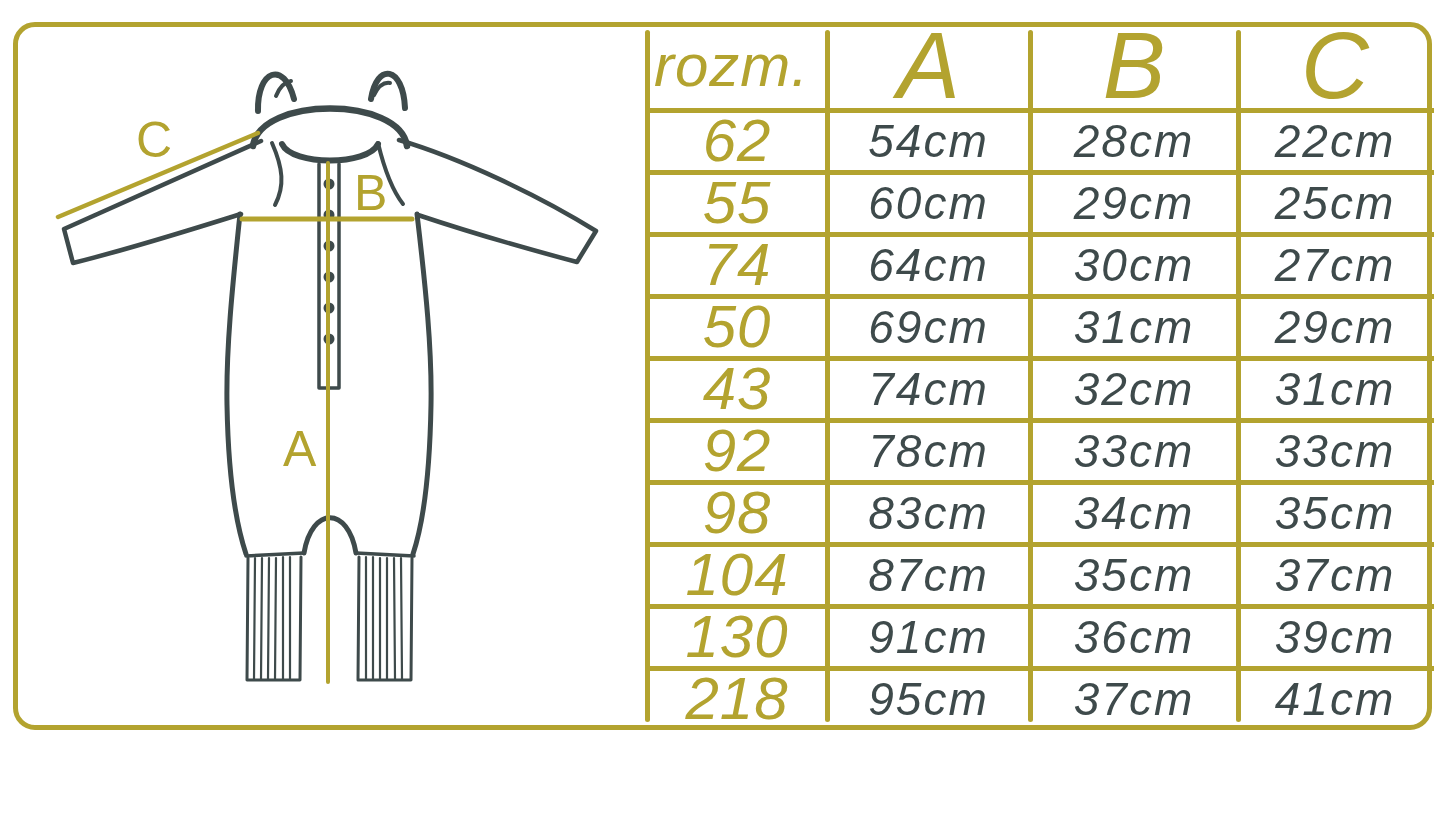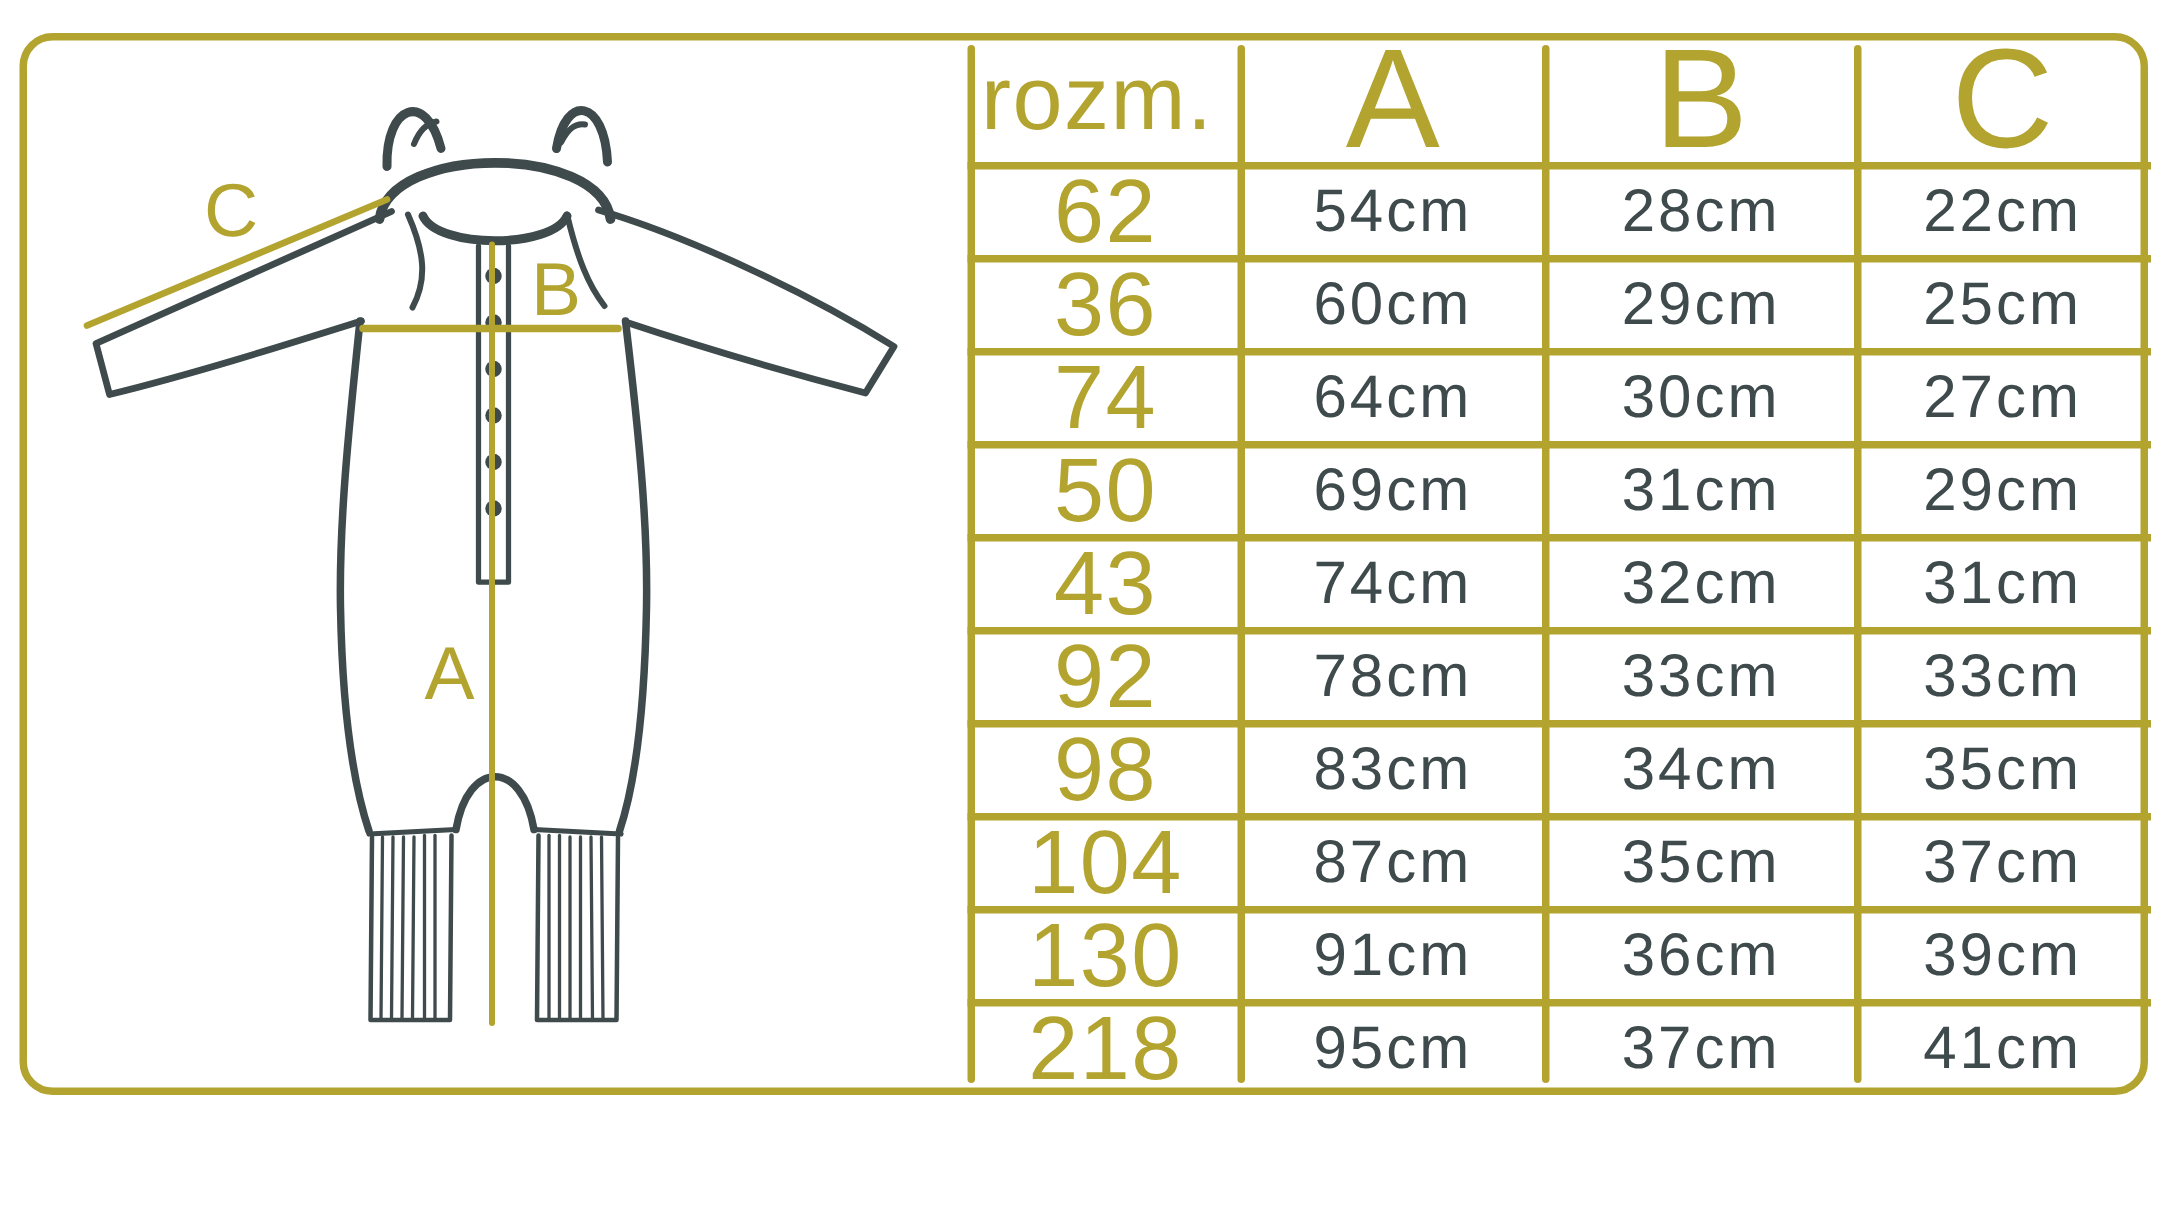--- a/index.html
+++ b/index.html
@@ -9,28 +9,28 @@
          border:5px solid var(--olive);border-radius:22px;}
   :root{--olive:#b3a32f;--slate:#3e4a4b;}
   .garment-svg{position:absolute;left:0;top:0;width:650px;height:760px;}
 
   
   .tbl{position:absolute;left:647px;top:22px;width:785px;height:708px;}
   .vline{position:absolute;width:5px;top:8px;height:692px;background:var(--olive);border-radius:3px;}
   .hline{position:absolute;height:5px;left:-2px;width:789px;background:var(--olive);}
   .grid{position:absolute;left:0;top:0;width:785px;height:708px;display:grid;
         grid-template-columns:180px 203px 208px 194px;
-        grid-template-rows:88px repeat(10,62px);}
+        grid-template-rows:88px repeat(10,62px);font-style:italic;}
   .row{display:contents;}
   .cell{display:flex;align-items:center;justify-content:center;line-height:1;overflow:hidden;}
   .hdr-size{color:var(--olive);font-size:60px;justify-content:flex-start;padding-left:7px;
             letter-spacing:1px;}
   .hdr-letter{color:var(--olive);font-size:94px;font-weight:400;}
   .size-val{color:var(--olive);font-size:60px;letter-spacing:1px;}
-  .meas-val{color:var(--slate);font-size:40px;letter-spacing:2px;}
+  .meas-val{color:var(--slate);font-size:46px;letter-spacing:2px;}
 </style>
 </head>
 <body>
 
 <div class="canvas">
 
   <div class="frame"></div>
 
   <svg class="garment-svg" viewBox="0 0 650 760" xmlns="http://www.w3.org/2000/svg">
     <g fill="none" stroke="#3e4a4b" stroke-linecap="round" stroke-linejoin="round">
@@ -121,21 +121,21 @@
         <div class="cell hdr-letter">B</div>
         <div class="cell hdr-letter">C</div>
       </div>
       <div class="row">
         <div class="cell size-val">62</div>
         <div class="cell meas-val">54cm</div>
         <div class="cell meas-val">28cm</div>
         <div class="cell meas-val">22cm</div>
       </div>
       <div class="row">
-        <div class="cell size-val">36</div>
+        <div class="cell size-val">55</div>
         <div class="cell meas-val">60cm</div>
         <div class="cell meas-val">29cm</div>
         <div class="cell meas-val">25cm</div>
       </div>
       <div class="row">
         <div class="cell size-val">74</div>
         <div class="cell meas-val">64cm</div>
         <div class="cell meas-val">30cm</div>
         <div class="cell meas-val">27cm</div>
       </div>

